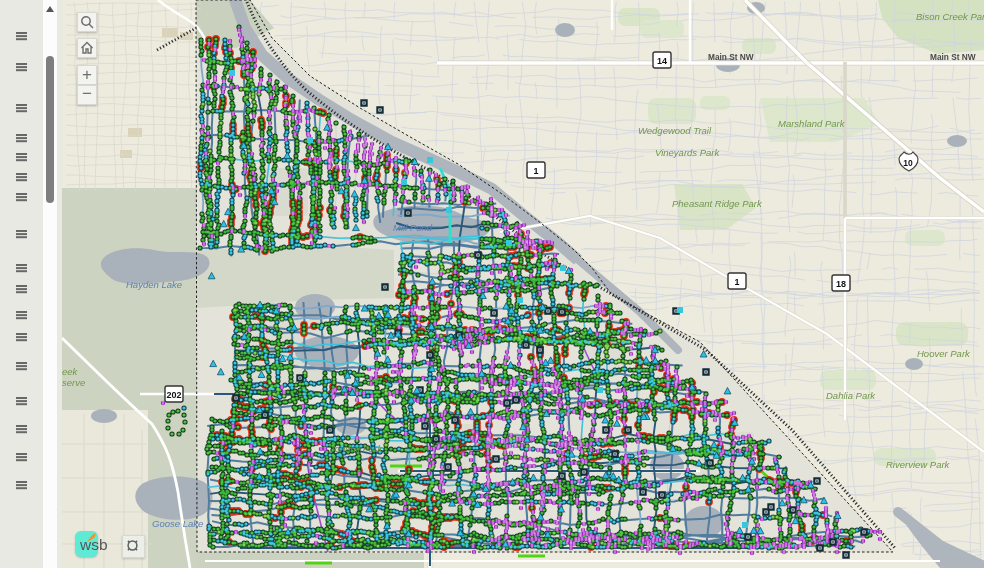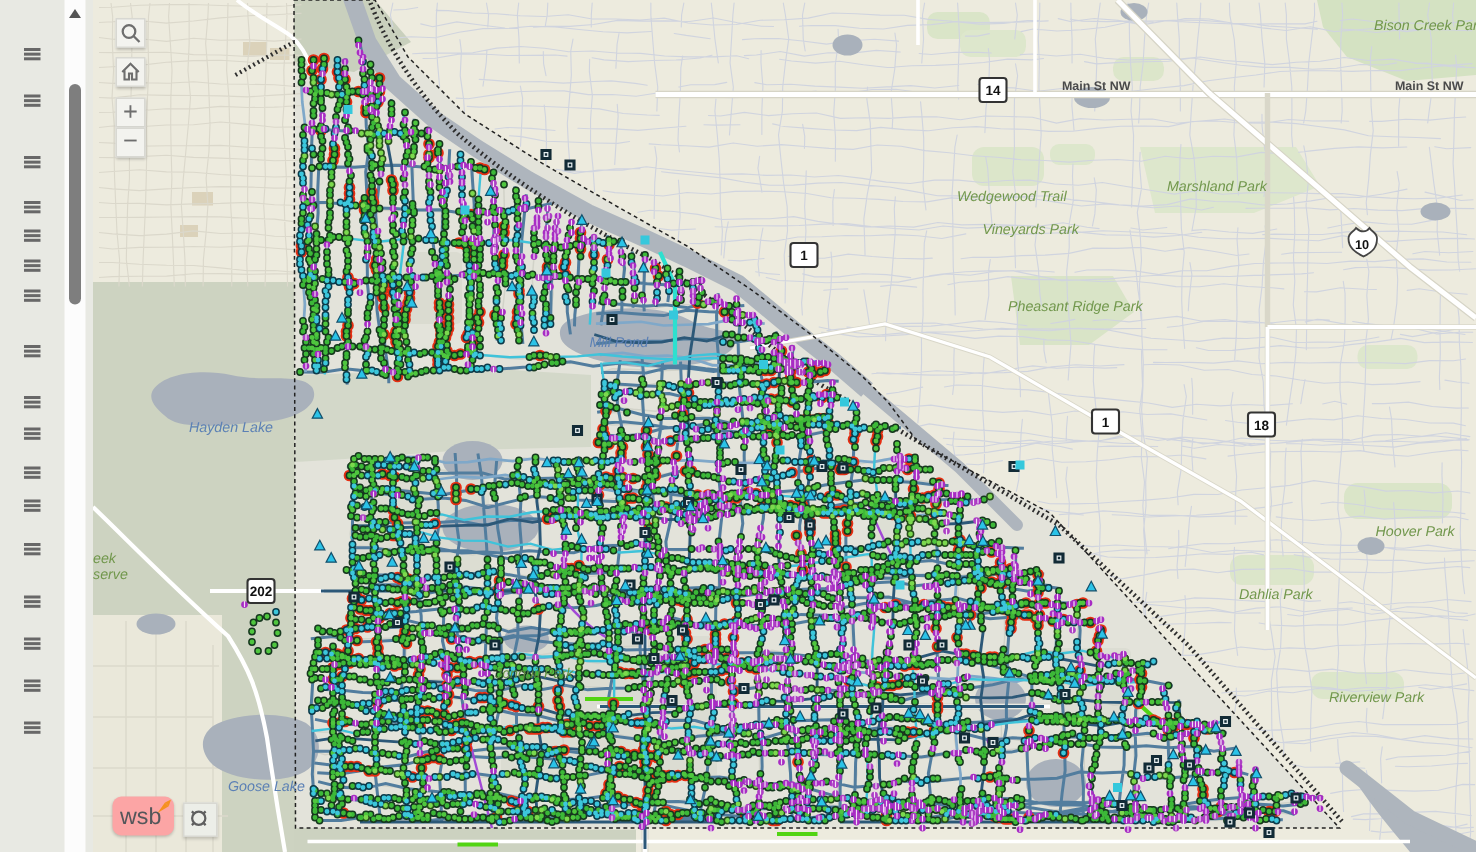--- a/index.html
+++ b/index.html
@@ -2,21 +2,21 @@
 <html><head><meta charset="utf-8"><style>
 html,body{margin:0;padding:0;width:984px;height:568px;overflow:hidden;font-family:"Liberation Sans",sans-serif;}
 #app{position:relative;width:984px;height:568px;background:#e8e9e3;}
 #sidebar{position:absolute;left:0;top:0;width:62px;height:568px;background:#e8e9e3;}
 .burger{position:absolute;left:16px;width:11px;height:1.7px;background:#686868;box-shadow:0 3.1px 0 #686868,0 6.2px 0 #686868;}
 #sbtrack{position:absolute;left:43px;top:0;width:14px;height:568px;background:#fcfcfc;}
 #sbthumb{position:absolute;left:46px;top:56px;width:8px;height:147px;background:#7e7e7e;border-radius:4px;}
 #sbarrow{position:absolute;left:46px;top:6px;width:0;height:0;border-left:4px solid transparent;border-right:4px solid transparent;border-bottom:6px solid #555;}
 #map{position:absolute;left:62px;top:0;width:922px;height:568px;}
 .btn{position:absolute;width:20px;height:20px;background:#f3f3ef;border:1px solid #d8d8d2;box-shadow:0 1px 2px rgba(0,0,0,.25);color:#6e6e6e;text-align:center;box-sizing:border-box;}
-#wsb{position:absolute;left:75px;top:531px;width:41px;height:26px;background:#fca5a5;border-radius:6px;box-shadow:0 1px 2px rgba(0,0,0,.2);}
+#wsb{position:absolute;left:75px;top:531px;width:23px;height:26px;background:#5eead4;border-radius:6px;box-shadow:0 1px 2px rgba(0,0,0,.2);}
 #wsb span{font-size:15.5px;color:#54565a;line-height:27px;margin-left:5px;}
 #locate{position:absolute;left:122px;top:535px;width:21px;height:21px;background:#eceee8;border:1px solid #d8d8d2;box-shadow:0 1px 2px rgba(0,0,0,.18);}
 </style></head>
 <body>
 <div id="app">
 
 <div id="map"><svg width="922" height="568" viewBox="62 0 922 568" font-family="Liberation Sans, sans-serif">
 
 <rect x="62" y="0" width="922" height="568" fill="#edebde"></rect>
 

